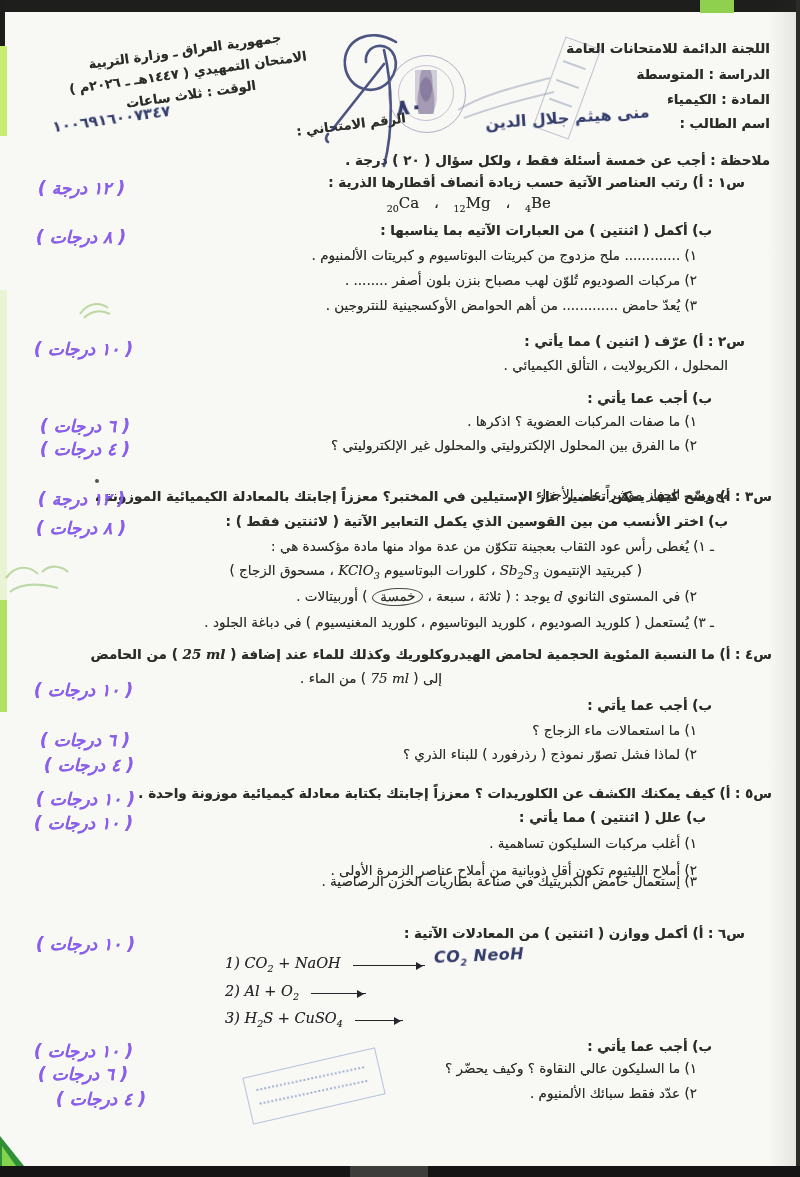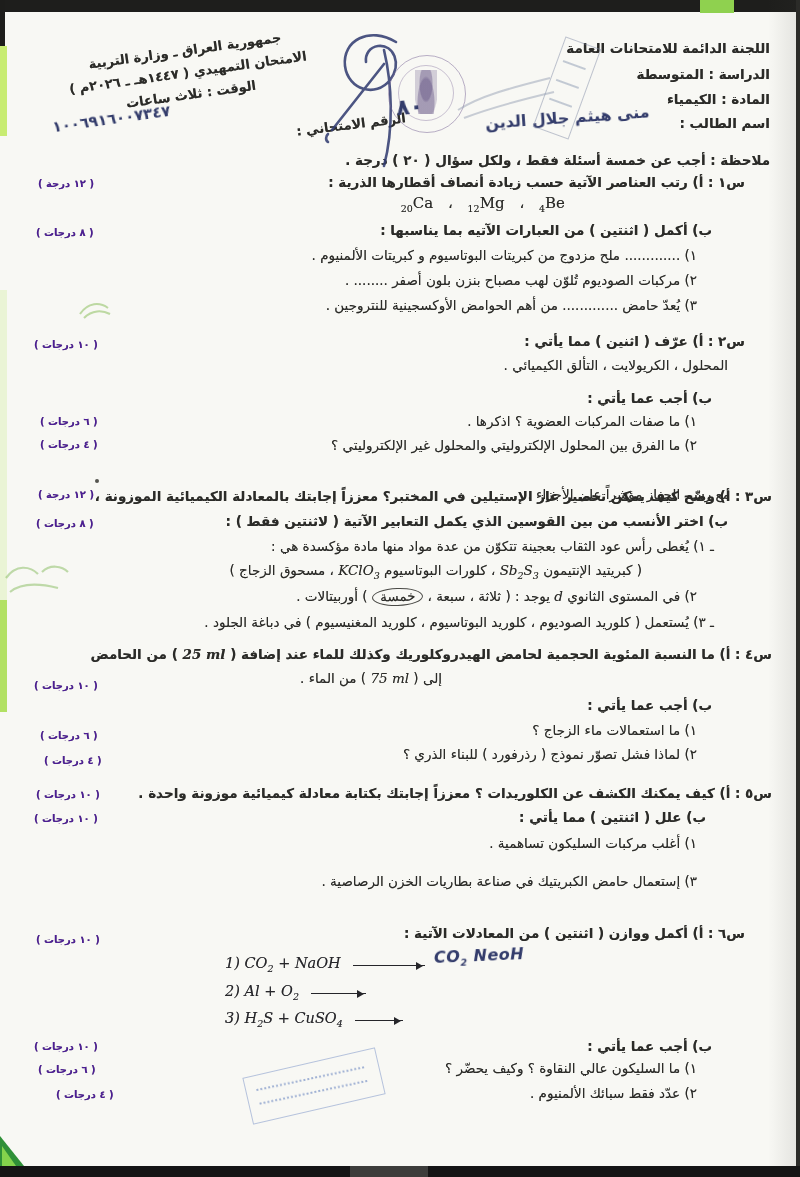--- a/index.html
+++ b/index.html
@@ -19,22 +19,22 @@
   .edge-left-green2{position:absolute;left:0;top:600px;width:7px;height:112px;background:#b2e163;}
   .corner-triangle{position:absolute;left:0;bottom:11px;width:0;height:0;
         border-bottom:30px solid #2f9038;border-right:24px solid transparent;}
   .corner-triangle-hi{position:absolute;left:2px;bottom:11px;width:0;height:0;
         border-bottom:20px solid #84d34c;border-right:14px solid transparent;}
 
   
   .ln{position:absolute;white-space:nowrap;direction:rtl;unicode-bidi:embed;
       font-size:13.5px;font-weight:500;color:#2b2b28;text-shadow:0 0 .5px rgba(45,45,42,.55);}
   .head{font-weight:700;}
-  .mk{position:absolute;white-space:nowrap;direction:rtl;font-size:10px;font-weight:600;
-      color:#4c1d95;text-shadow:0 0 .4px rgba(45,45,42,.5);}
+  .mk{position:absolute;white-space:nowrap;direction:rtl;font-size:17px;font-weight:600;
+      color:#8b5cf6;text-shadow:0 0 .4px rgba(45,45,42,.5);font-style:italic;}
   .chem{font-family:"DejaVu Serif",serif;}
   .it{font-style:italic;}
   .sb{font-size:9.5px;vertical-align:-3.5px;}
   .ltr{direction:ltr;unicode-bidi:embed;}
   .circled{display:inline-block;border:1.4px solid #4a4a46;border-radius:50%;
       padding:0 7px 2px 7px;line-height:1.05;transform:rotate(-2deg);}
 
   
   .eq{position:absolute;direction:ltr;white-space:nowrap;font-family:"DejaVu Serif",serif;
       font-style:italic;font-size:14.5px;font-weight:500;color:#26262a;
@@ -131,21 +131,21 @@
     <i style="top:22px;"></i>
     <i style="top:42px;"></i>
     <i style="top:62px;"></i>
   </div>
   <svg class="scribble" style="left:450px;top:68px;" width="110" height="55" viewBox="0 0 110 55">
     <path d="M8 42 C 30 28, 60 20, 100 10 M14 50 C 40 40, 70 32, 104 24" stroke="rgba(140,150,172,.45)" stroke-width="2" fill="none"></path>
   </svg>
 
   <div class="ln head" style="top:174px;right:55px;">س١ : أ) رتب العناصر الآتية حسب زيادة أنصاف أقطارها الذرية :</div>
   <div class="mk" style="top:178px;left:38px;">( ١٢ درجة )</div>
-  <div class="ln chem ltr" style="top:194px;right:235px;font-size:15px;">
+  <div class="ln chem ltr" style="top:194px;right:249px;font-size:15px;">
     <span class="sb">20</span><span>Ca</span>
     <span style="margin:0 10px;">،</span>
     <span class="sb">12</span><span>Mg</span>
     <span style="margin:0 10px;">،</span>
     <span class="sb">4</span><span>Be</span>
   </div>
   <div class="ln head" style="top:222px;right:88px;">ب) أكمل ( اثنتين ) من العبارات الآتيه بما يناسبها :</div>
   <div class="mk" style="top:227px;left:36px;">( ٨ درجات )</div>
   <div class="ln" style="top:247px;right:103px;">١) ............. ملح مزدوج من كبريتات البوتاسيوم و كبريتات الألمنيوم .</div>
   <div class="ln" style="top:272px;right:103px;">٢) مركبات الصوديوم تُلوّن لهب مصباح بنزن بلون أصفر ........ .</div>
@@ -194,20 +194,21 @@
   <div class="ln" style="top:722px;right:103px;">١) ما استعمالات ماء الزجاج ؟</div>
   <div class="mk" style="top:730px;left:40px;">( ٦ درجات )</div>
   <div class="ln" style="top:746px;right:103px;">٢) لماذا فشل تصوّر نموذج ( رذرفورد ) للبناء الذري ؟</div>
   <div class="mk" style="top:755px;left:44px;">( ٤ درجات )</div>
 
   <div class="ln head" style="top:785px;right:28px;">س٥ : أ) كيف يمكنك الكشف عن الكلوريدات ؟ معززاً إجابتك بكتابة معادلة كيميائية موزونة واحدة .</div>
   <div class="mk" style="top:789px;left:36px;">( ١٠ درجات )</div>
   <div class="ln head" style="top:809px;right:94px;margin-left:48px;">ب) علل ( اثنتين ) مما يأتي :</div>
   <div class="mk" style="top:813px;left:34px;">( ١٠ درجات )</div>
   <div class="ln" style="top:835px;right:103px;">١) أغلب مركبات السليكون تساهمية .</div>
+  <div class="ln" style="top:862px;right:103px;">٢) أملاح الليثيوم تكون أقل ذوبانية من أملاح عناصر الزمرة الأولى .</div>
   <div class="ln" style="top:873px;right:103px;">٣) إستعمال حامض الكبريتيك في صناعة بطاريات الخزن الرصاصية .</div>
 
   <div class="ln head" style="top:925px;right:55px;">س٦ : أ) أكمل ووازن ( اثنتين ) من المعادلات الآتية :</div>
   <div class="mk" style="top:934px;left:36px;">( ١٠ درجات )</div>
   <div class="eq" style="top:955px;left:225px;">
     <span>1)</span>&nbsp;<span>CO</span><span class="sb">2</span><span> + NaOH</span><span class="arr" style="width:72px;"></span>
   </div>
   <div class="hand-answer hand">
     <span>CO</span><span class="sb">2</span><span> NeoH</span>
   </div>

